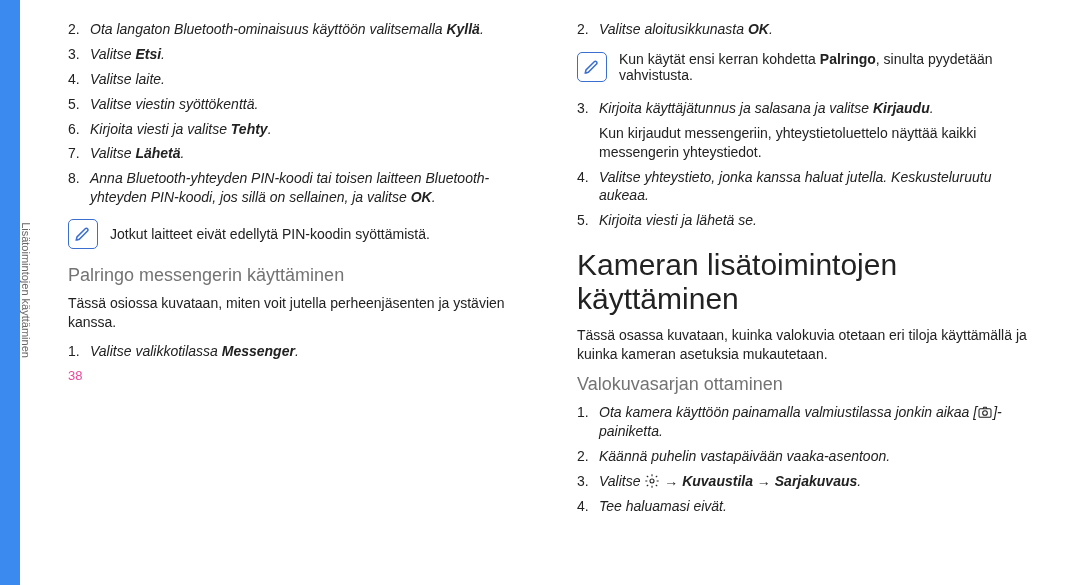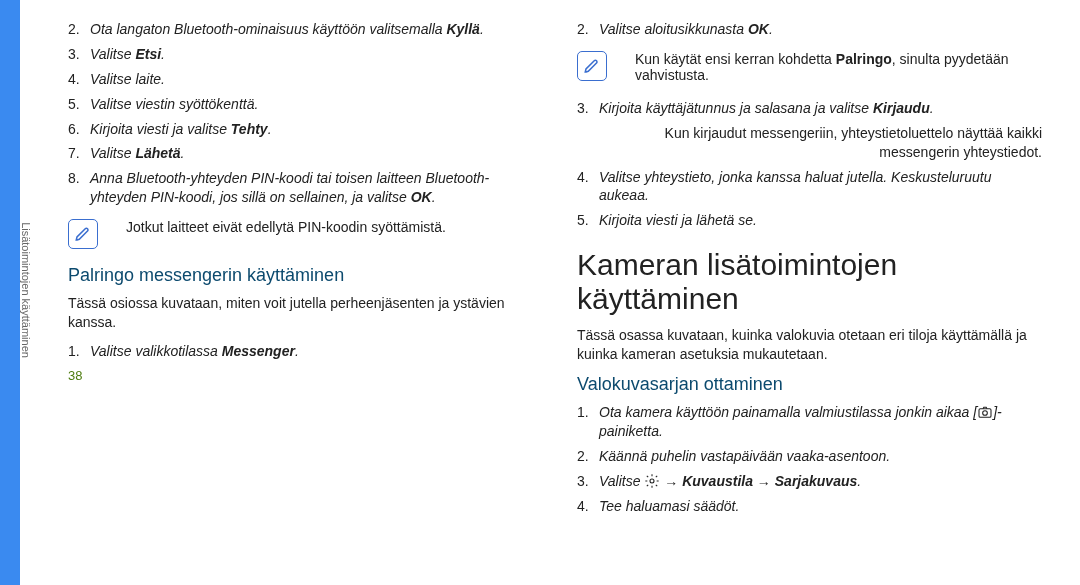--- a/index.html
+++ b/index.html
@@ -49,56 +49,55 @@
     display: flex;
     margin-bottom: 6px;
   }
   ol li .num {
     flex: 0 0 22px;
   }
   ol li .txt { flex: 1; font-style: italic; }
   .sub {
     margin-left: 22px;
     margin-bottom: 6px;
-    text-align: right;
   }
   .notebox {
     display: flex;
-    align-items: flex-start;
-    gap: 28px;
+    align-items: center;
+    gap: 12px;
     margin: 12px 0 16px 0;
   }
   .notebox .icon {
     width: 30px; height: 30px;
     border: 1.5px solid #3a6ecf;
     border-radius: 5px;
     display: flex;
     align-items: center;
     justify-content: center;
     color: #3a6ecf;
     flex: 0 0 30px;
   }
   .notebox .icon svg { width: 18px; height: 18px; }
   .notebox .notetext { flex: 1; }
   h2.blue {
-    color: #0c4a6e;
+    color: #737373;
     font-weight: normal;
     font-size: 18px;
     margin: 6px 0 8px 0;
   }
   h1.section {
     font-size: 30px;
     font-weight: normal;
     color: #222;
     margin: 18px 0 10px 0;
   }
   .lede { margin-bottom: 10px; }
   .pagenum {
     font-size: 13px;
-    color: #4d7c0f;
+    color: #ec4899;
     margin-top: 4px;
   }
   .b { font-weight: bold; }
   .inline-icon {
     display: inline-block;
     vertical-align: -3px;
     width: 16px; height: 16px;
   }
   .inline-icon svg { width: 16px; height: 16px; }
   .colbreak { break-after: column; }
@@ -224,17 +223,17 @@
         <span class="num">3.</span>
       <span class="txt">
         <span>Valitse </span><span class="inline-icon"><svg viewBox="0 0 24 24" fill="none" stroke="#222" stroke-width="1.6">
               <circle cx="12" cy="12" r="3"></circle>
               <path d="M12 2v3M12 19v3M4.2 4.2l2.1 2.1M17.7 17.7l2.1 2.1M2 12h3M19 12h3M4.2 19.8l2.1-2.1M17.7 6.3l2.1-2.1"></path>
             </svg></span><span> → </span><span class="b">Kuvaustila</span><span> → </span><span class="b">Sarjakuvaus</span><span>.</span>
       </span>
     </li>
     <li>
         <span class="num">4.</span>
-        <span class="txt">Tee haluamasi säädöt.</span>
+        <span class="txt">Tee haluamasi eivät.</span>
       </li>
   </ol>
 
 </div>
 
 </body></html>

